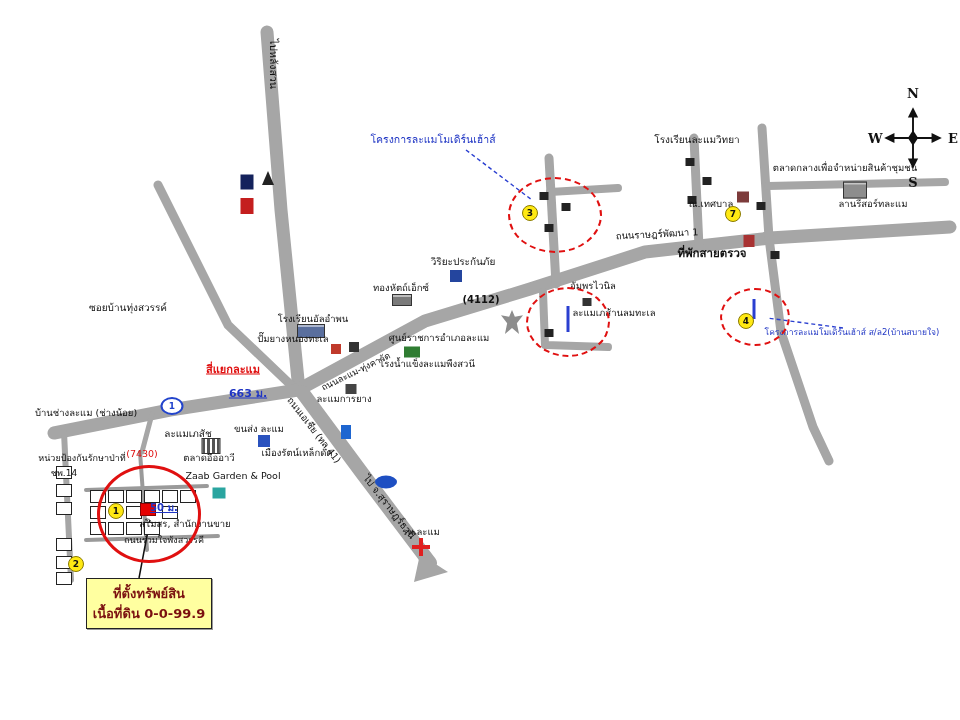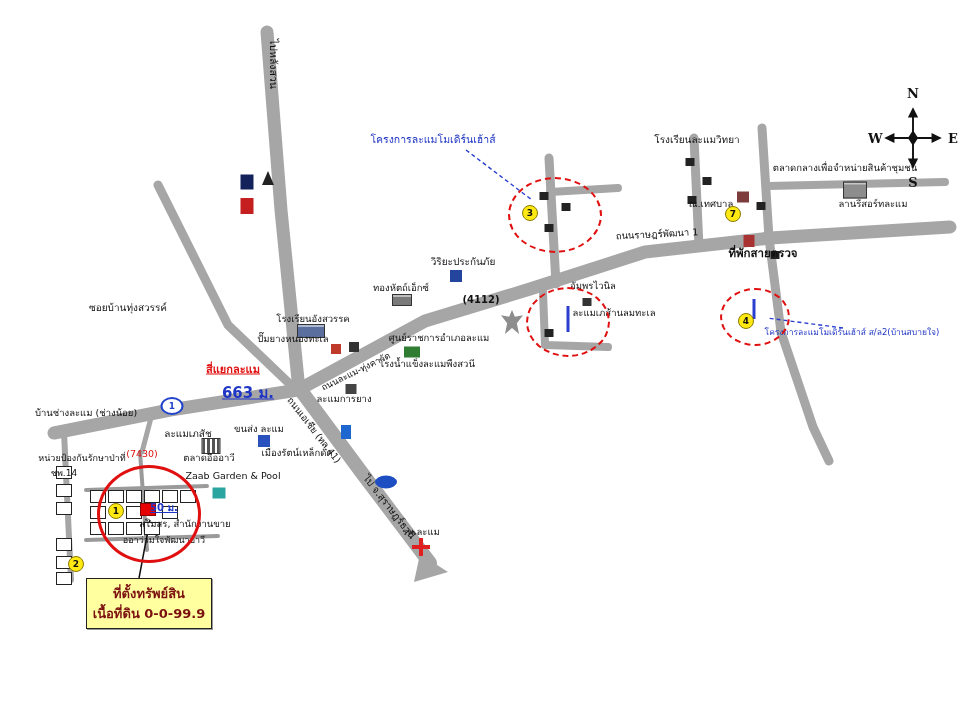--- a/index.html
+++ b/index.html
@@ -125,50 +125,50 @@
       <div class="highlight" style="left: 526px; top: 287px; width: 80px; height: 66px; border: 2px dashed rgb(224, 16, 16);"></div>
       <div class="highlight" style="left: 720px; top: 288px; width: 66px; height: 54px; border: 2px dashed rgb(224, 16, 16);"></div>
       <div class="highlight" style="left: 97px; top: 465px; width: 98px; height: 92px; border: 3px solid rgb(224, 16, 16);"></div>
       <div class="map-label" style="left: 274px; top: 64px; font-size: 10.5px; transform: translate(-50%, -50%) rotate(90deg);">ไปหลังสวน</div>
       <div class="map-label" style="left: 433px; top: 139px; font-size: 10.5px; color: rgb(31, 53, 196); transform: translate(-50%, -50%);">โครงการละแมโมเดิร์นเฮ้าส์</div>
       <div class="map-label" style="left: 697px; top: 140px; font-size: 10px; transform: translate(-50%, -50%);">โรงเรียนละแมวิทยา</div>
       <div class="map-label" style="left: 845px; top: 168px; font-size: 9.5px; transform: translate(-50%, -50%);">ตลาดกลางเพื่อจำหน่ายสินค้าชุมชน</div>
       <div class="map-label" style="left: 873px; top: 204px; font-size: 9.5px; transform: translate(-50%, -50%);">ลานรีสอร์ทละแม</div>
       <div class="map-label" style="left: 711px; top: 204px; font-size: 9.5px; transform: translate(-50%, -50%);">ณ.เทศบาล</div>
       <div class="map-label" style="left: 657px; top: 234px; font-size: 9.5px; transform: translate(-50%, -50%) rotate(-3deg);">ถนนราษฎร์พัฒนา 1</div>
-      <div class="map-label" style="left: 763px; top: 254px; font-size: 11.5px; font-weight: bold; transform: translate(-50%, -50%);">ที่พักสายตรวจ</div>
+      <div class="map-label" style="left: 712px; top: 254px; font-size: 11.5px; font-weight: bold; transform: translate(-50%, -50%);">ที่พักสายตรวจ</div>
       <div class="map-label" style="left: 463px; top: 262px; font-size: 10px; transform: translate(-50%, -50%);">วิริยะประกันภัย</div>
       <div class="map-label" style="left: 481px; top: 300px; font-size: 10px; font-weight: bold; transform: translate(-50%, -50%);">(4112)</div>
       <div class="map-label" style="left: 401px; top: 288px; font-size: 9.5px; transform: translate(-50%, -50%);">ทองหัตถ์เอ็กซ์</div>
       <div class="map-label" style="left: 593px; top: 286px; font-size: 9.5px; transform: translate(-50%, -50%);">อัมพรไวนิล</div>
       <div class="map-label" style="left: 614px; top: 313px; font-size: 9.5px; transform: translate(-50%, -50%);">ละแมเภส้านลมทะเล</div>
       <div class="map-label" style="left: 852px; top: 332px; font-size: 8.5px; color: rgb(31, 53, 196); transform: translate(-50%, -50%);">โครงการละแมโมเดิร์นเฮ้าส์ ส/ล2(บ้านสบายใจ)</div>
       <div class="map-label" style="left: 128px; top: 308px; font-size: 10px; transform: translate(-50%, -50%);">ซอยบ้านทุ่งสวรรค์</div>
-      <div class="map-label" style="left: 313px; top: 319px; font-size: 9.5px; transform: translate(-50%, -50%);">โรงเรียนอังสวรรค</div>
+      <div class="map-label" style="left: 313px; top: 319px; font-size: 9.5px; transform: translate(-50%, -50%);">โรงเรียนอัลอำพน</div>
       <div class="map-label" style="left: 439px; top: 338px; font-size: 9.5px; transform: translate(-50%, -50%);">ศูนย์ราชการอำเภอละแม</div>
       <div class="map-label" style="left: 427px; top: 364px; font-size: 9.5px; transform: translate(-50%, -50%);">โรงน้ำแข็งละแมพืงสวนี</div>
       <div class="map-label" style="left: 293px; top: 339px; font-size: 9.5px; transform: translate(-50%, -50%);">ปั๊มยางหนองทะเล</div>
       <div class="map-label" style="left: 233px; top: 369px; font-size: 11px; color: rgb(224, 16, 16); font-weight: bold; text-decoration: underline; transform: translate(-50%, -50%);">สี่แยกละแม</div>
       <div class="map-label" style="left: 356px; top: 372px; font-size: 9px; transform: translate(-50%, -50%) rotate(-26deg);">ถนนละแม-ทุ่งคาวัด</div>
-      <div class="map-label" style="left: 248px; top: 393px; font-size: 15px; color: rgb(31, 53, 196); font-weight: bold; text-decoration: underline; transform: translate(-50%, -50%); text-align: center;">663 ม.</div>
+      <div class="map-label" style="left: 248px; top: 393px; font-size: 11px; color: rgb(31, 53, 196); font-weight: bold; text-decoration: underline; transform: translate(-50%, -50%); text-align: center;">663 ม.</div>
       <div class="map-label" style="left: 344px; top: 399px; font-size: 9.5px; transform: translate(-50%, -50%);">ละแมการยาง</div>
       <div class="map-label" style="left: 86px; top: 413px; font-size: 9.5px; transform: translate(-50%, -50%);">บ้านช่างละแม (ช่างน้อย)</div>
       <div class="map-label" style="left: 188px; top: 434px; font-size: 10px; transform: translate(-50%, -50%);">ละแมเภสัช</div>
       <div class="map-label" style="left: 259px; top: 429px; font-size: 9.5px; transform: translate(-50%, -50%);">ขนส่ง ละแม</div>
       <div class="map-label" style="left: 142px; top: 454px; font-size: 9.5px; color: rgb(224, 16, 16); transform: translate(-50%, -50%);">(7430)</div>
       <div class="map-label" style="left: 82px; top: 458px; font-size: 9px; transform: translate(-50%, -50%);">หน่วยป้องกันรักษาป่าที่</div>
       <div class="map-label" style="left: 64px; top: 473px; font-size: 9px; transform: translate(-50%, -50%);">ชพ.14</div>
       <div class="map-label" style="left: 209px; top: 458px; font-size: 9.5px; transform: translate(-50%, -50%);">ตลาดอืออาวี</div>
       <div class="map-label" style="left: 297px; top: 453px; font-size: 9.5px; transform: translate(-50%, -50%);">เมืองรัตน์เหล็กดัด</div>
       <div class="map-label" style="left: 233px; top: 476px; font-size: 9.5px; transform: translate(-50%, -50%);">Zaab Garden &amp; Pool</div>
       <div class="map-label" style="left: 314px; top: 430px; font-size: 9.5px; transform: translate(-50%, -50%) rotate(52deg);">ถนนเอเชีย (ทล.41)</div>
       <div class="map-label" style="left: 389px; top: 507px; font-size: 10px; transform: translate(-50%, -50%) rotate(52deg);">ไป จ.สุราษฎร์ธานี</div>
       <div class="map-label" style="left: 421px; top: 532px; font-size: 9.5px; transform: translate(-50%, -50%);">รพ.ละแม</div>
       <div class="map-label" style="left: 185px; top: 524px; font-size: 9.5px; transform: translate(-50%, -50%); text-align: center;">สโมสร, สำนักงานขาย</div>
-      <div class="map-label" style="left: 164px; top: 540px; font-size: 9px; transform: translate(-50%, -50%);">ออาว่วมใจพัฒนาอาวี</div>
+      <div class="map-label" style="left: 164px; top: 540px; font-size: 9px; transform: translate(-50%, -50%);">ถนนร่วมใจพังสวรรคี</div>
       <div class="map-label" style="left: 164px; top: 508px; font-size: 10px; color: rgb(31, 53, 196); font-weight: bold; text-decoration: underline; transform: translate(-50%, -50%);">50 ม.</div>
       <div class="marker marker-blue" style="left: 172px; top: 406px;">1</div>
       <div class="marker marker-yellow" style="left: 530px; top: 213px;">3</div>
       <div class="marker marker-yellow" style="left: 733px; top: 214px;">7</div>
       <div class="marker marker-yellow" style="left: 746px; top: 321px;">4</div>
       <div class="marker marker-yellow" style="left: 116px; top: 511px;">1</div>
       <div class="marker marker-yellow" style="left: 76px; top: 564px;">2</div>
     </div>
 
   <div class="compass">

